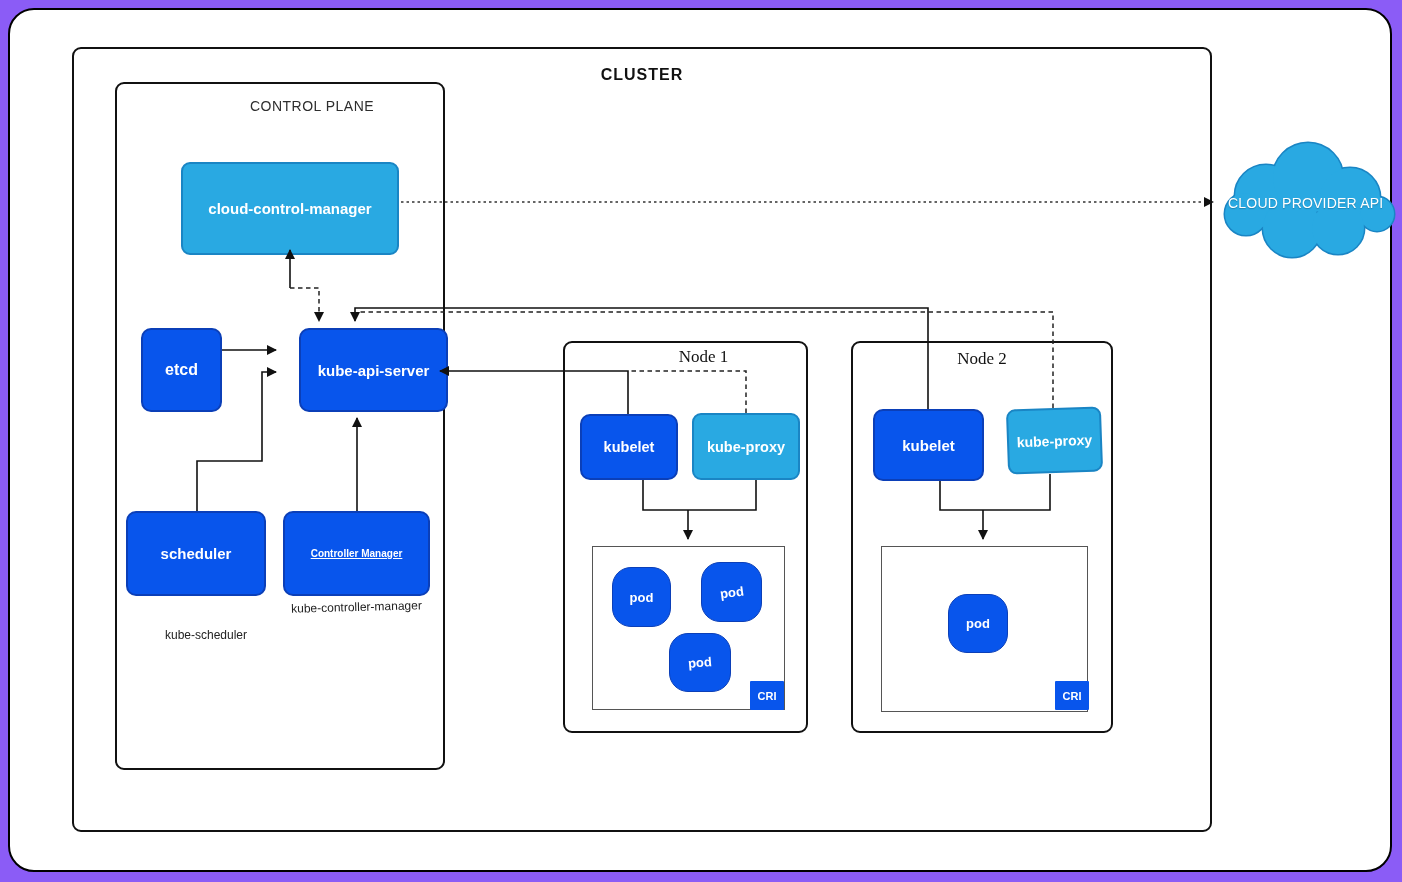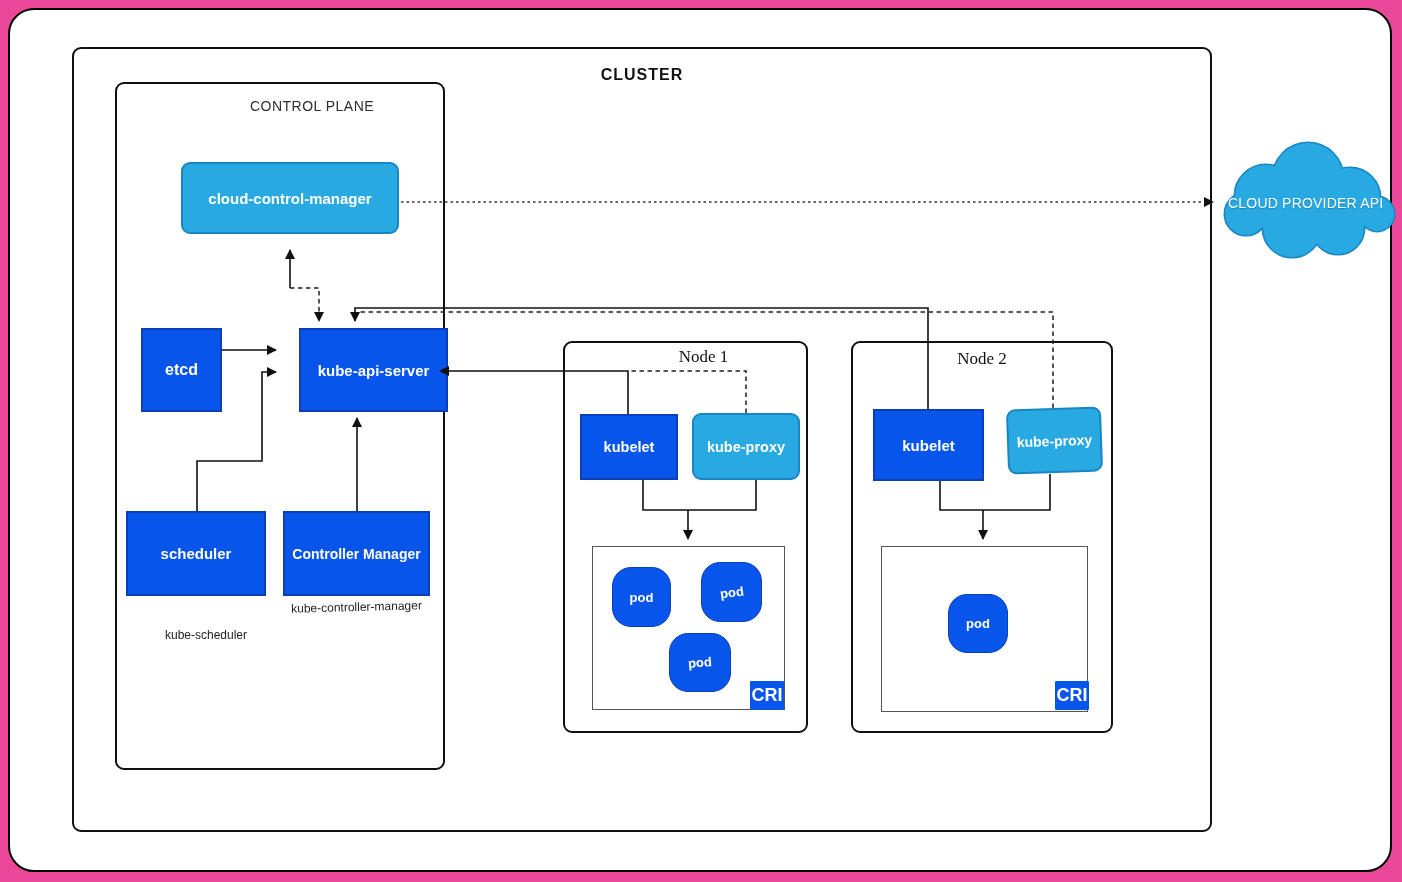--- a/index.html
+++ b/index.html
@@ -4,49 +4,49 @@
 <style>
   html,body{margin:0;padding:0;background:#ffffff;}
   :root{
     --dark-blue:#0855ec;
     --dark-blue-border:#0b3fb8;
     --light-blue:#29a9e2;
     --light-blue-border:#1a85c4;
     --line:#111111;
   }
   #stage{
-    position:relative;width:1402px;height:882px;background:#ec4899;
+    position:relative;width:1402px;height:882px;background:#8b5cf6;
     font-family:"Liberation Sans",sans-serif;overflow:hidden;
   }
   .abs{position:absolute;box-sizing:border-box;}
   .frame{border:2.5px solid #000;border-radius:26px;background:#fff;}
   .container-box{border:2px solid #111;border-radius:9px;background:#fff;}
   .blue-box{
     background:var(--dark-blue);
     border:2px solid var(--dark-blue-border);
-    border-radius:0;color:#fff;font-weight:bold;
+    border-radius:10px;color:#fff;font-weight:bold;
     display:flex;align-items:center;justify-content:center;text-align:left;
     font-size:15px;
   }
   .lblue-box{
     background:var(--light-blue);
     border:2px solid var(--light-blue-border);
     border-radius:9px;color:#fff;font-weight:bold;
     display:flex;align-items:center;justify-content:center;text-align:center;
     font-size:14.5px;
   }
   .pod-box{
     background:var(--dark-blue);
     border:1.5px solid var(--dark-blue-border);
     border-radius:19px;color:#fff;font-weight:bold;font-size:13px;
     display:flex;align-items:center;justify-content:center;
   }
   .cri-box{border:1.5px solid #555;background:#fff;}
   .cri-badge{
-    background:var(--dark-blue);color:#fff;font-weight:bold;font-size:18px;
+    background:var(--dark-blue);color:#fff;font-weight:bold;font-size:11px;
     display:flex;align-items:center;justify-content:center;border-radius:1px;
   }
   .title{color:#111;text-align:center;}
   .cluster-title{font-weight:bold;font-size:16px;letter-spacing:1px;}
   .cp-title{font-size:14px;color:#2e2e2e;letter-spacing:0.5px;margin-left:32px;}
   .node-title{font-family:"Liberation Serif",serif;font-size:17px;color:#111;}
   .sub-label{font-size:12px;color:#222;text-align:center;}
   .cloud-label{
     color:#fff;font-weight:normal;font-size:14px;
     letter-spacing:0.2px;text-shadow:0 1px 1px rgba(0,60,90,.35);
@@ -64,30 +64,30 @@
 <div id="stage">
 
   <div class="abs frame" style="left:8px;top:8px;width:1384px;height:864px;"></div>
 
   <div class="abs container-box" style="left:72px;top:47px;width:1140px;height:785px;"></div>
   <div class="abs title cluster-title" style="left:72px;top:66px;width:1140px;">CLUSTER</div>
 
   <div class="abs container-box" style="left:115px;top:82px;width:330px;height:688px;"></div>
   <div class="abs title cp-title" style="left:115px;top:98px;width:330px;">CONTROL PLANE</div>
 
-  <div class="abs lblue-box" style="left:181px;top:162px;width:218px;height:72px;font-size:15px;">cloud-control-manager</div>
+  <div class="abs lblue-box" style="left:181px;top:162px;width:218px;height:93px;font-size:15px;">cloud-control-manager</div>
 
   <div class="abs blue-box" style="left:141px;top:328px;width:81px;height:84px;font-size:16px;">etcd</div>
 
   <div class="abs blue-box" style="left:282px;top:328px;width:149px;height:84px;margin-left:17px;">kube-api-server</div>
 
   <div class="abs blue-box" style="left:126px;top:511px;width:140px;height:85px;">scheduler</div>
   <div class="abs sub-label" style="left:136px;top:604px;width:140px;margin-top:24px;">kube-scheduler</div>
 
-  <div class="abs blue-box" style="left:283px;top:511px;width:147px;height:85px;font-size:14px;">Controller Manager</div>
+  <div class="abs blue-box" style="left:283px;top:511px;width:147px;height:85px;font-size:10px;text-decoration:underline;">Controller Manager</div>
   <div class="abs sub-label" style="left:283px;top:600px;width:147px;transform:rotate(-1.5deg);">kube-controller-manager</div>
 
   <div class="abs container-box" style="left:563px;top:341px;width:245px;height:392px;"></div>
   <div class="abs title node-title" style="left:563px;top:347px;width:281px;">Node 1</div>
 
   <div class="abs blue-box" style="left:580px;top:414px;width:98px;height:66px;font-size:14.5px;">kubelet</div>
   <div class="abs lblue-box" style="left:692px;top:413px;width:108px;height:67px;">kube-proxy</div>
 
   <div class="abs cri-box" style="left:592px;top:546px;width:193px;height:164px;"></div>
   <div class="abs pod-box" style="left:612px;top:567px;width:59px;height:60px;">pod</div>

